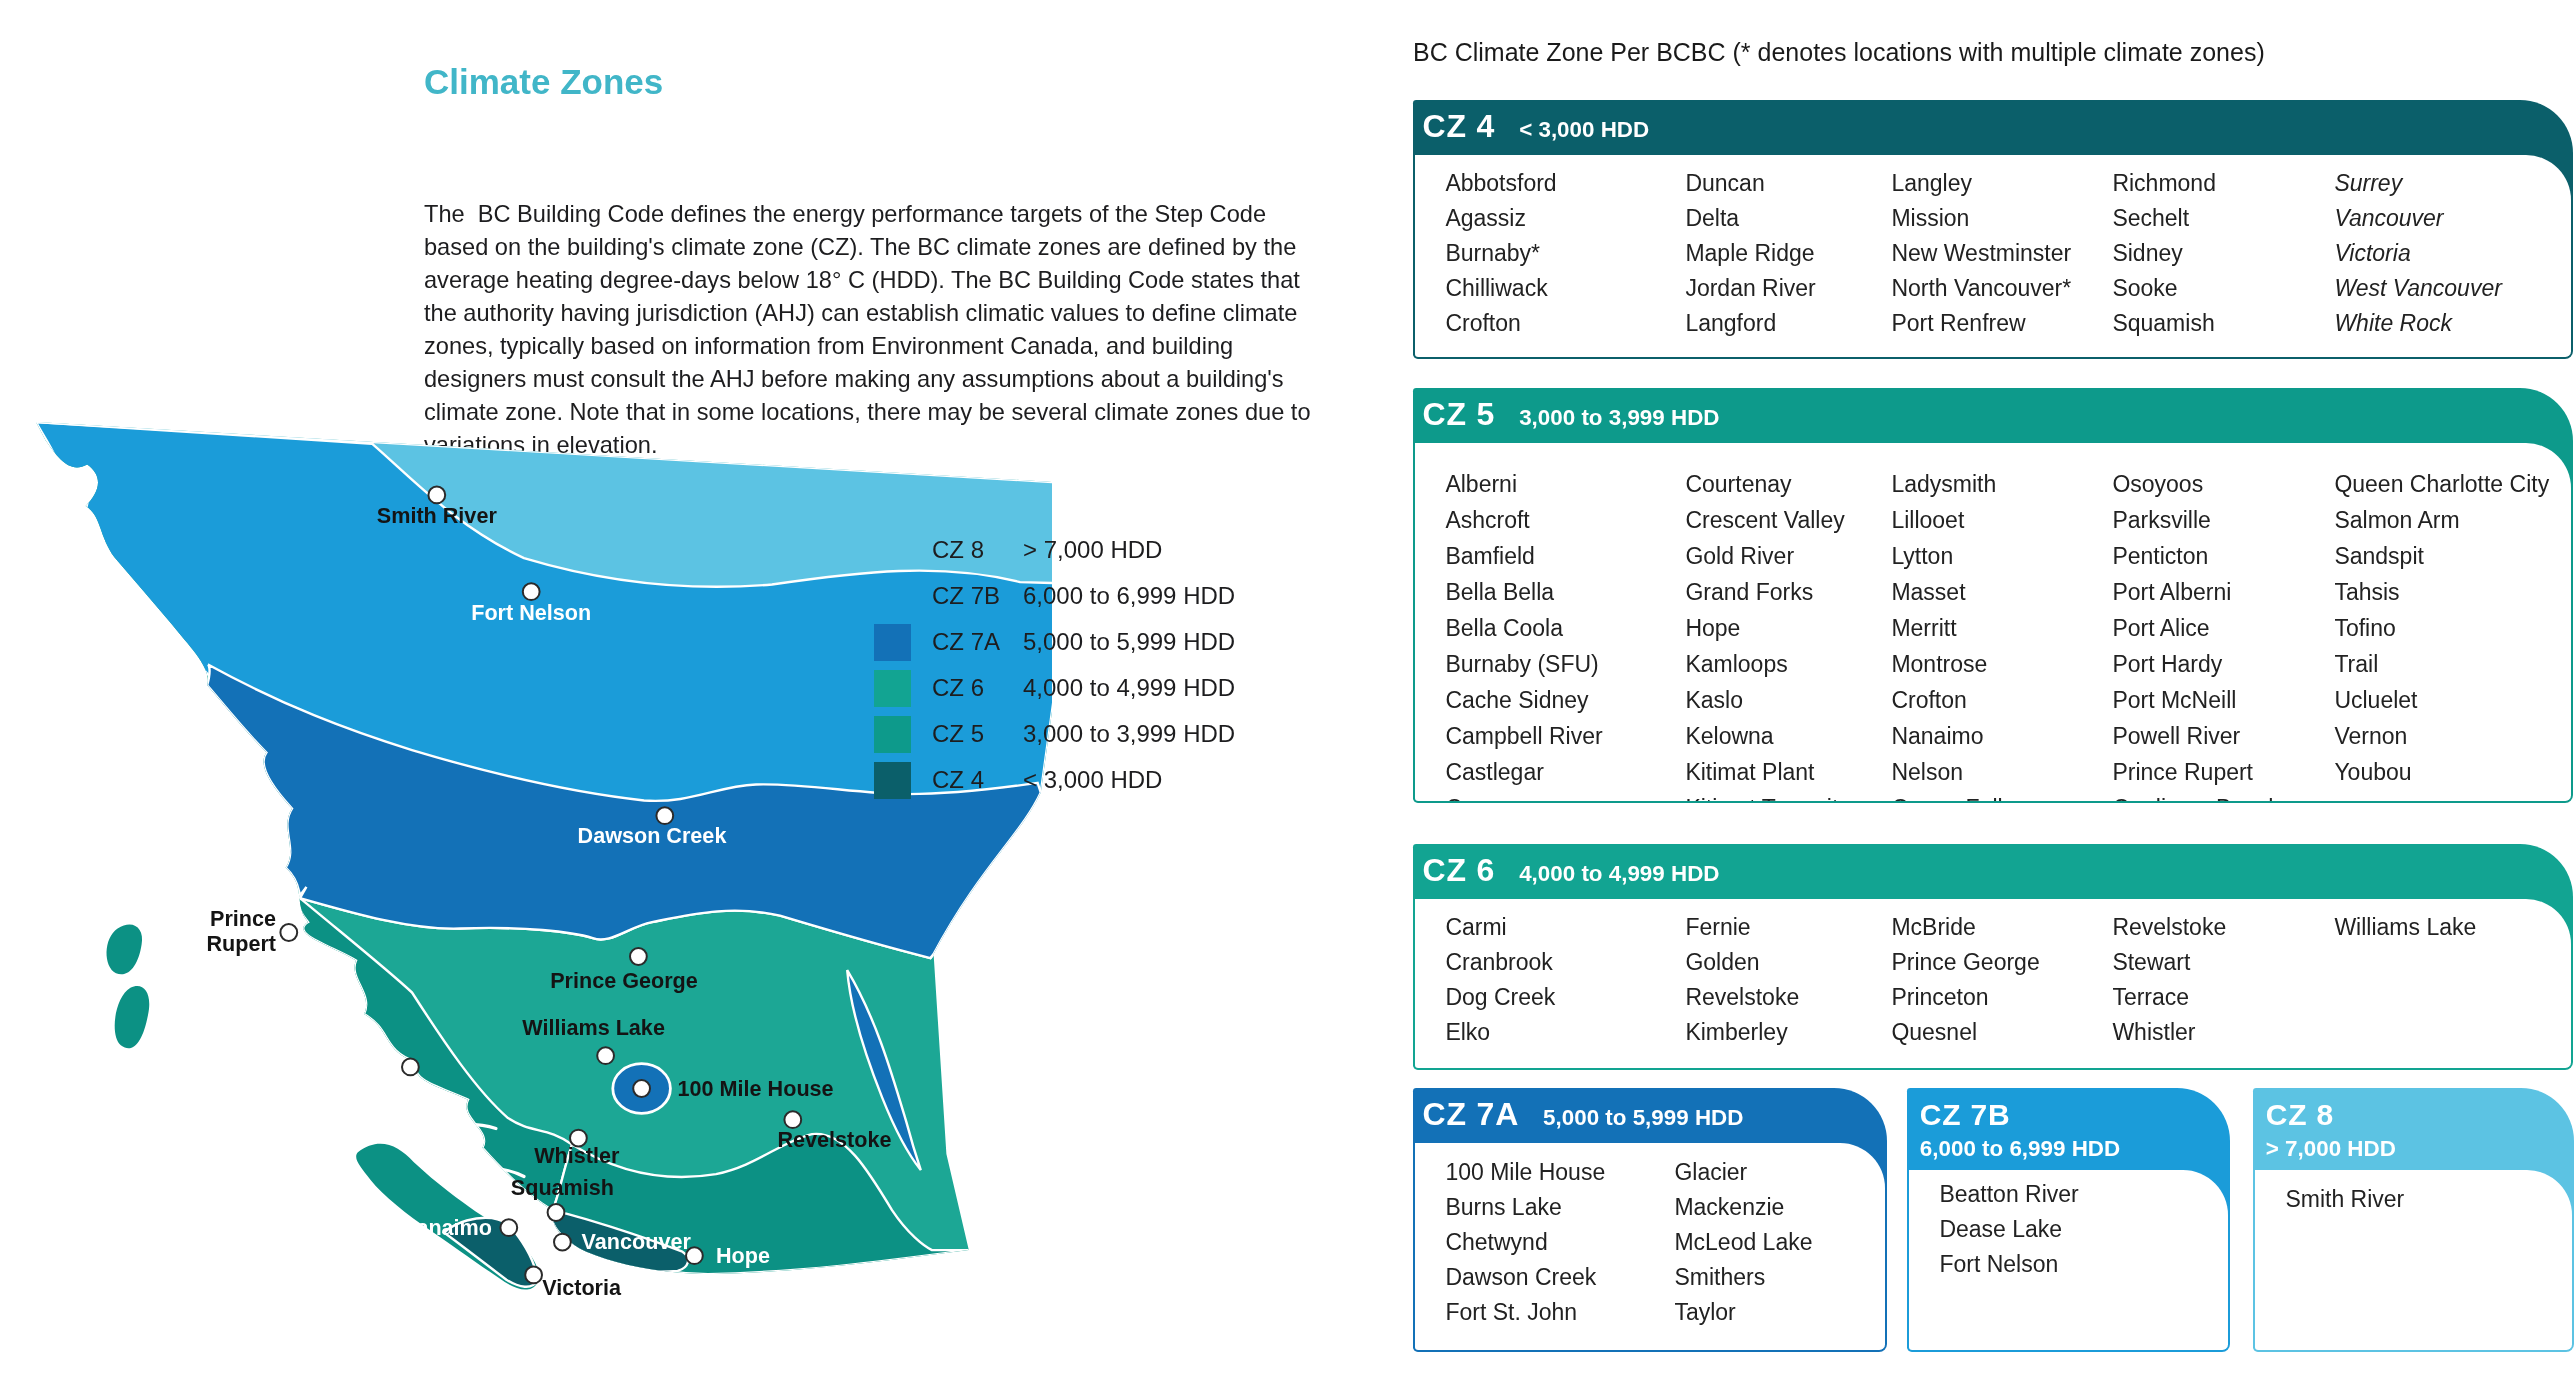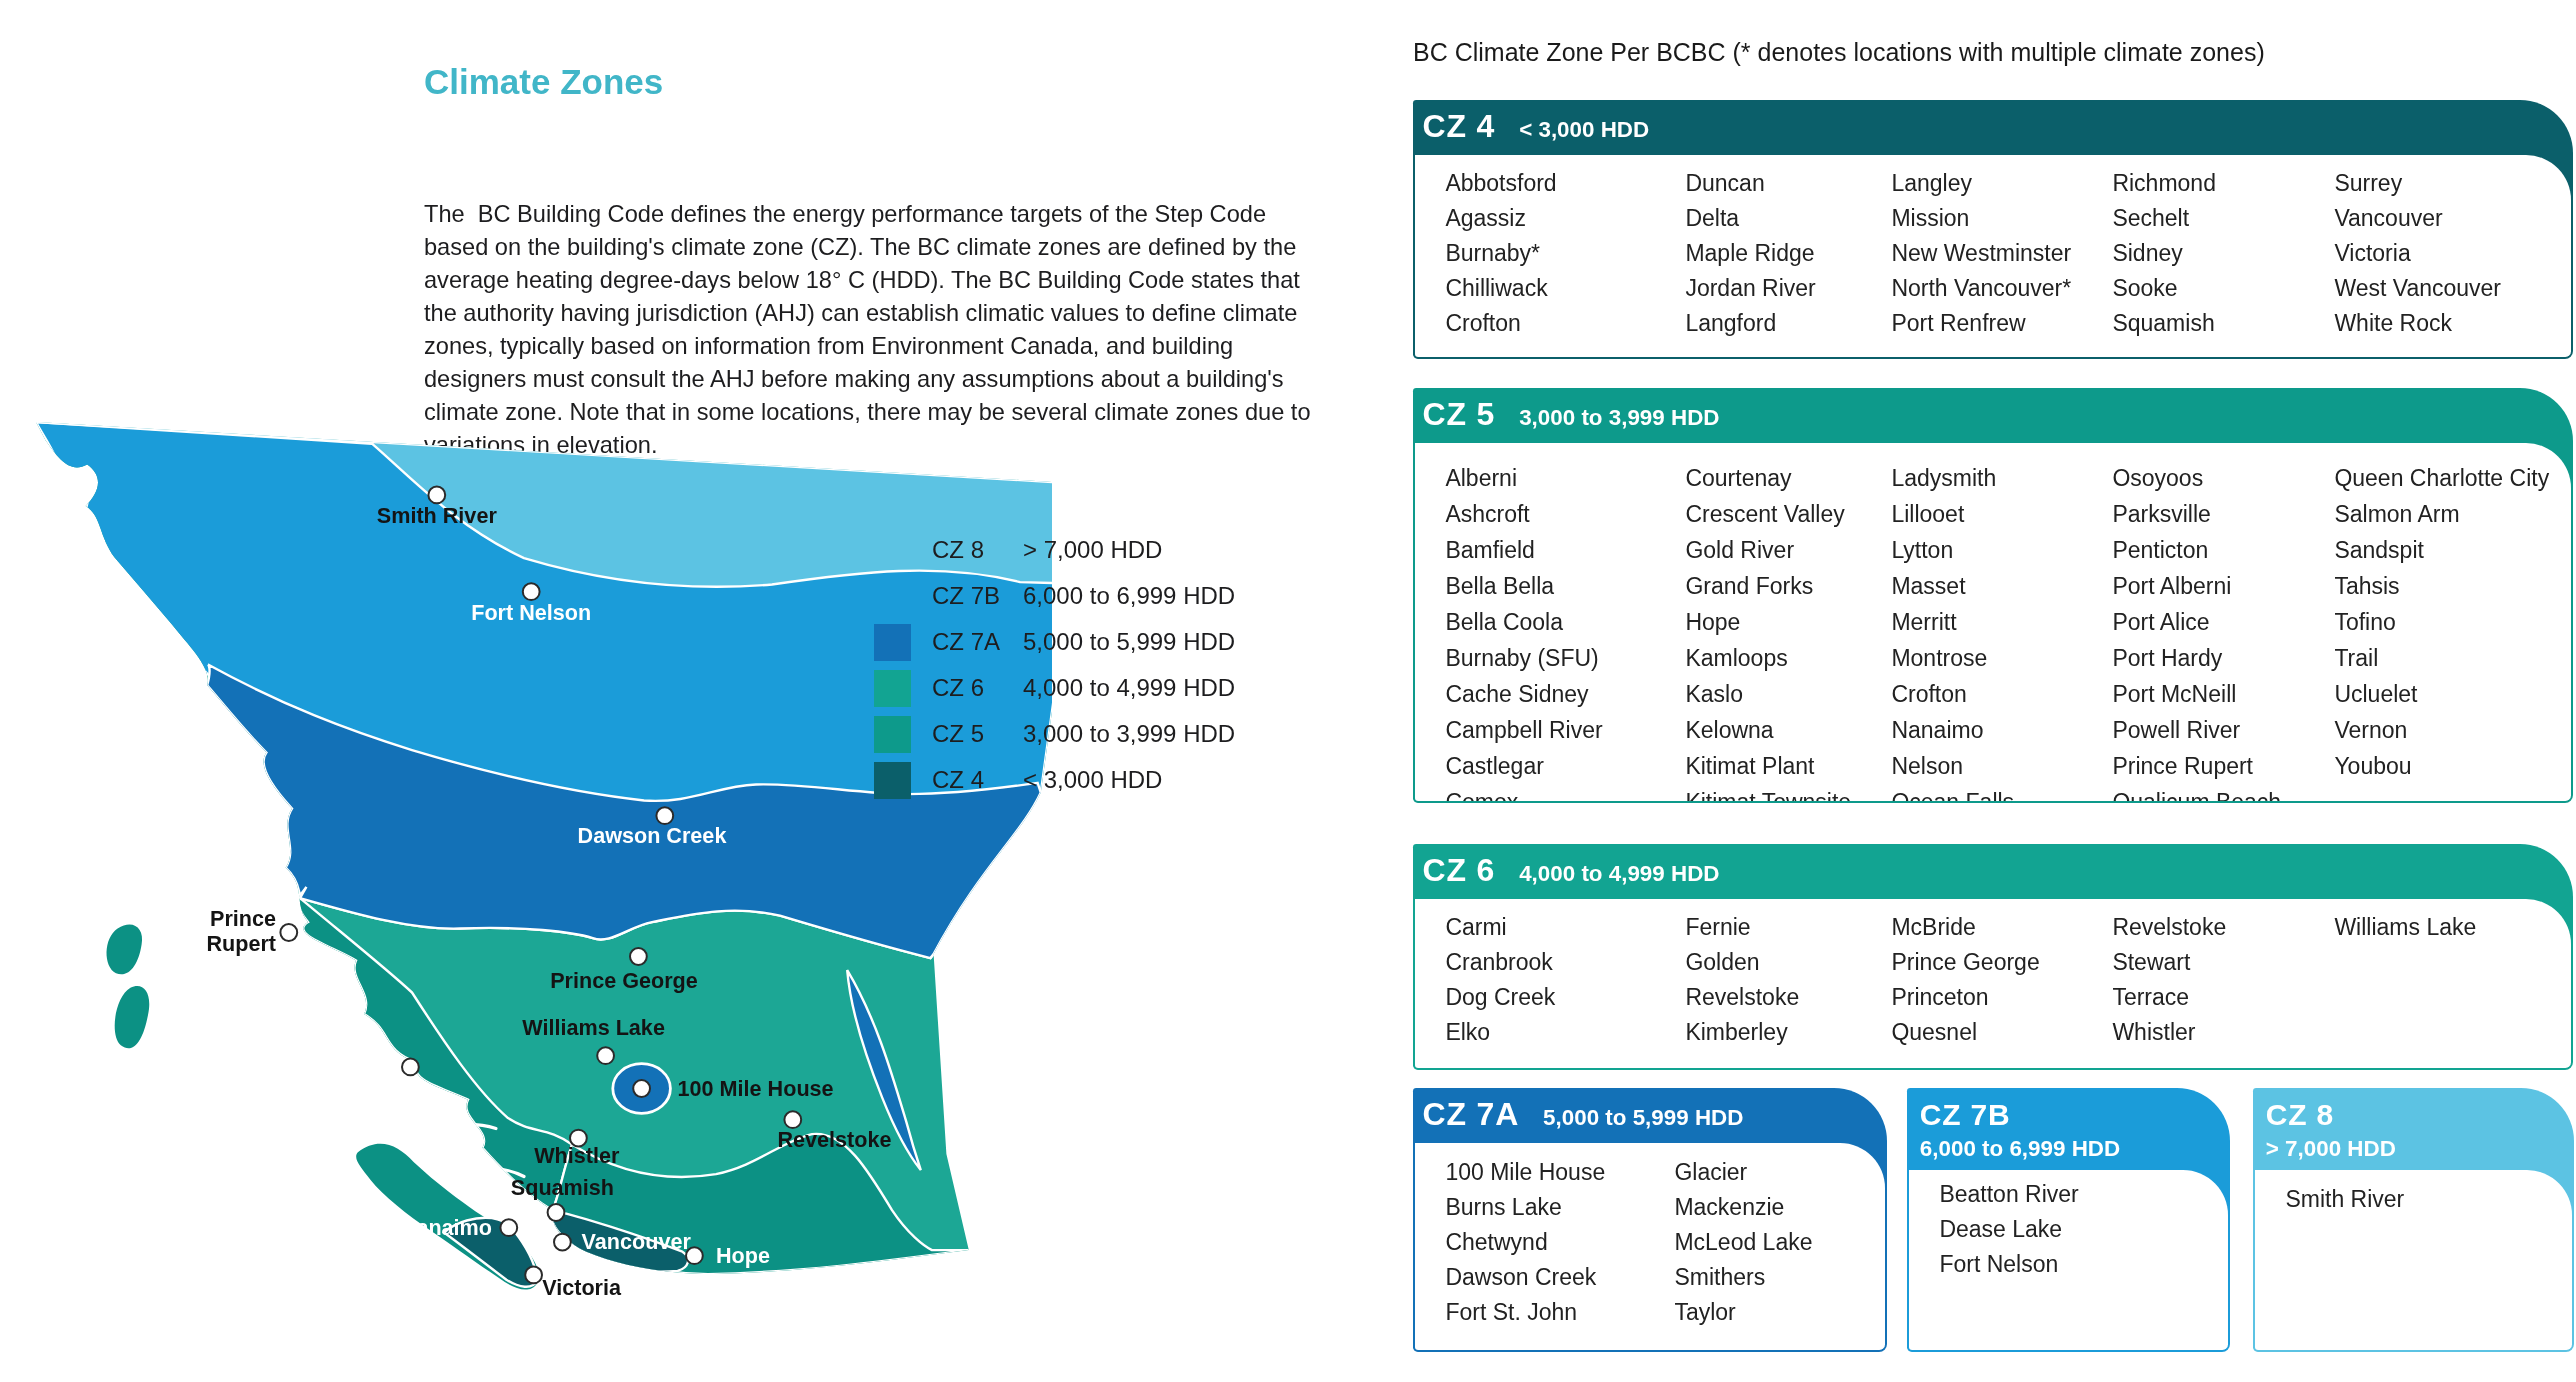--- a/index.html
+++ b/index.html
@@ -219,35 +219,35 @@
             <div class="city" data-name="city-entry" style="line-height: 35px;">North Vancouver*</div>
             <div class="city" data-name="city-entry" style="line-height: 35px;">Port Renfrew</div>
           </div>
           <div class="card-col" data-name="card-column" style="width: 222px; flex: 0 0 222px;">
             <div class="city" data-name="city-entry" style="line-height: 35px;">Richmond</div>
             <div class="city" data-name="city-entry" style="line-height: 35px;">Sechelt</div>
             <div class="city" data-name="city-entry" style="line-height: 35px;">Sidney</div>
             <div class="city" data-name="city-entry" style="line-height: 35px;">Sooke</div>
             <div class="city" data-name="city-entry" style="line-height: 35px;">Squamish</div>
           </div>
-          <div class="card-col" data-name="card-column" style="flex: 1 1 0%;">
+          <div class="card-col" data-name="card-column" style="flex: 1 1 0%; font-style: italic;">
             <div class="city" data-name="city-entry" style="line-height: 35px;">Surrey</div>
             <div class="city" data-name="city-entry" style="line-height: 35px;">Vancouver</div>
             <div class="city" data-name="city-entry" style="line-height: 35px;">Victoria</div>
             <div class="city" data-name="city-entry" style="line-height: 35px;">West Vancouver</div>
             <div class="city" data-name="city-entry" style="line-height: 35px;">White Rock</div>
           </div>
         </div>
       </div>
       <div class="card" data-name="card-cz5" style="left: 1413px; top: 388px; width: 1160px; height: 415px; background: rgb(13, 154, 139);">
         <div class="card-head" data-name="card-header-cz5">
           <span class="card-zone" data-name="card-zone-label">CZ 5</span>
           <span class="card-range" data-name="card-range-label">3,000 to 3,999 HDD</span>
         </div>
-        <div class="card-body" data-name="card-body-cz5" style="padding-top: 17px;">
+        <div class="card-body" data-name="card-body-cz5" style="padding-top: 23px;">
           <div class="card-col" data-name="card-column" style="width: 240px; flex: 0 0 240px;">
             <div class="city" data-name="city-entry" style="line-height: 36px;">Alberni</div>
             <div class="city" data-name="city-entry" style="line-height: 36px;">Ashcroft</div>
             <div class="city" data-name="city-entry" style="line-height: 36px;">Bamfield</div>
             <div class="city" data-name="city-entry" style="line-height: 36px;">Bella Bella</div>
             <div class="city" data-name="city-entry" style="line-height: 36px;">Bella Coola</div>
             <div class="city" data-name="city-entry" style="line-height: 36px;">Burnaby (SFU)</div>
             <div class="city" data-name="city-entry" style="line-height: 36px;">Cache Sidney</div>
             <div class="city" data-name="city-entry" style="line-height: 36px;">Campbell River</div>
             <div class="city" data-name="city-entry" style="line-height: 36px;">Castlegar</div>

